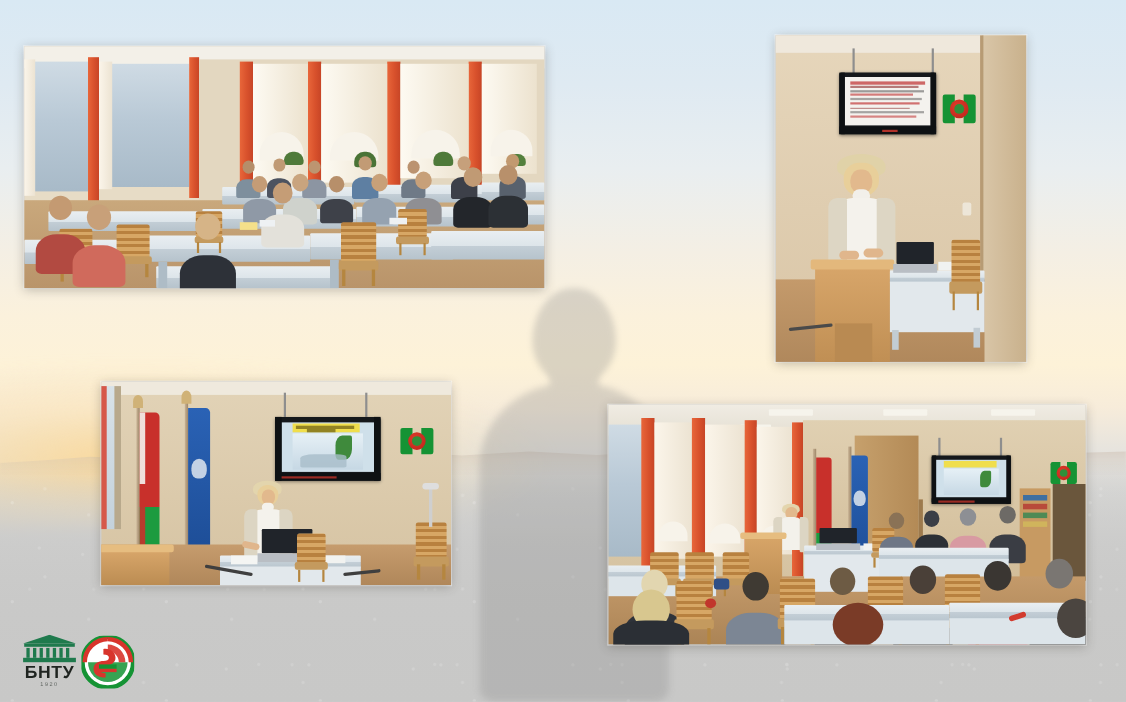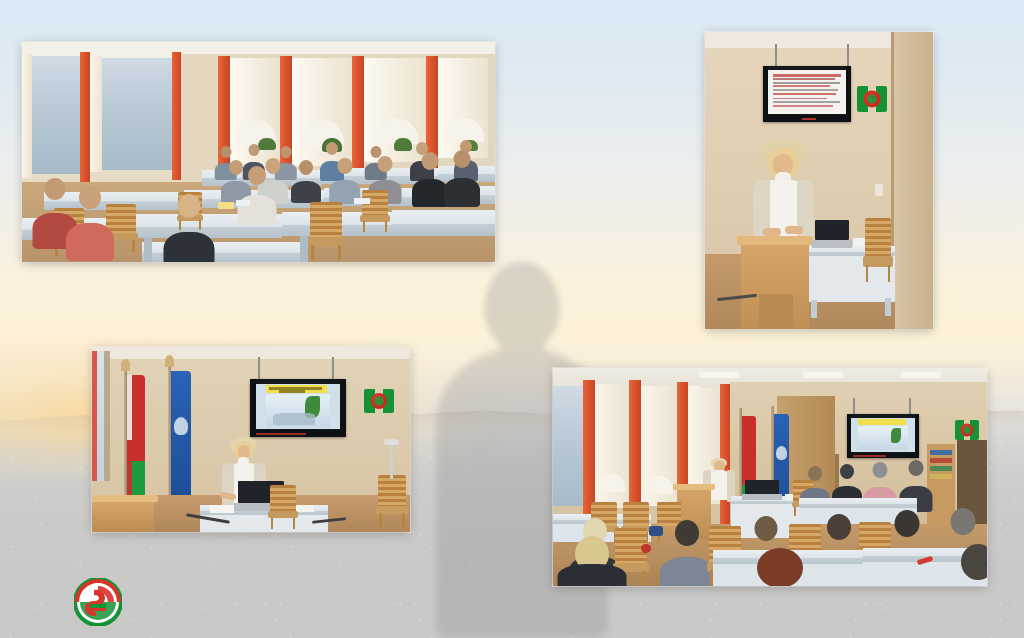--- a/index.html
+++ b/index.html
@@ -677,20 +677,38 @@
         <div class="head" style="width:34px;height:36px;background:#4b4540;"></div>
         </div>
 
       <div style="position:absolute;left:88px;top:176px;width:10px;height:9px;background:#c1362c;border-radius:50%;"></div>
       <div style="position:absolute;left:96px;top:158px;width:14px;height:10px;background:#2f4f86;border-radius:3px;"></div>
     </div>
   </div>
 
   <div class="logos">
 
+    <div class="logo-bntu">
+      <div class="bntu-temple">
+        <svg width="50" height="26" viewBox="0 0 50 26" aria-hidden="true">
+          <polygon points="25,0 49,8 1,8" fill="#1f7a4d"></polygon>
+          <rect x="2" y="8" width="46" height="3" fill="#1f7a4d"></rect>
+          <rect x="4" y="12" width="3" height="9" fill="#1f7a4d"></rect>
+          <rect x="10" y="12" width="3" height="9" fill="#1f7a4d"></rect>
+          <rect x="16" y="12" width="3" height="9" fill="#1f7a4d"></rect>
+          <rect x="22" y="12" width="3" height="9" fill="#1f7a4d"></rect>
+          <rect x="28" y="12" width="3" height="9" fill="#1f7a4d"></rect>
+          <rect x="34" y="12" width="3" height="9" fill="#1f7a4d"></rect>
+          <rect x="40" y="12" width="3" height="9" fill="#1f7a4d"></rect>
+          <rect x="1" y="21" width="48" height="4" fill="#1f7a4d"></rect>
+        </svg>
+      </div>
+      <div class="bntu-text">БНТУ</div>
+      <div class="bntu-year">1920</div>
+    </div>
 
     <div class="logo-round">
       <svg width="48" height="48" viewBox="0 0 48 48" aria-hidden="true">
         <circle cx="24" cy="24" r="23" fill="#ffffff"></circle>
         <circle cx="24" cy="24" r="23" fill="none" stroke="#159334" stroke-width="4"></circle>
         <path d="M24 1 A23 23 0 0 1 47 24 L43 24 A19 19 0 0 0 24 5 Z" fill="#d8342c"></path>
         <path d="M1 24 A23 23 0 0 1 24 1 L24 5 A19 19 0 0 0 5 24 Z" fill="#d8342c"></path>
         <circle cx="24" cy="24" r="18" fill="#ffffff"></circle>
         <path d="M6 24 A18 18 0 0 0 42 24 Z" fill="#159334" opacity="0.85"></path>
         <path d="M24 8 A16 16 0 0 1 40 24 L34 24 A10 10 0 0 0 24 14 Z" fill="#d8342c" opacity="0.9"></path>

